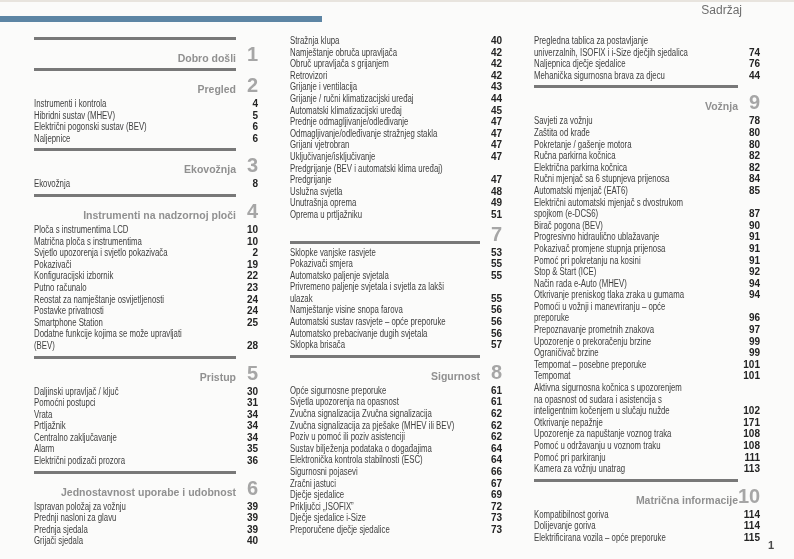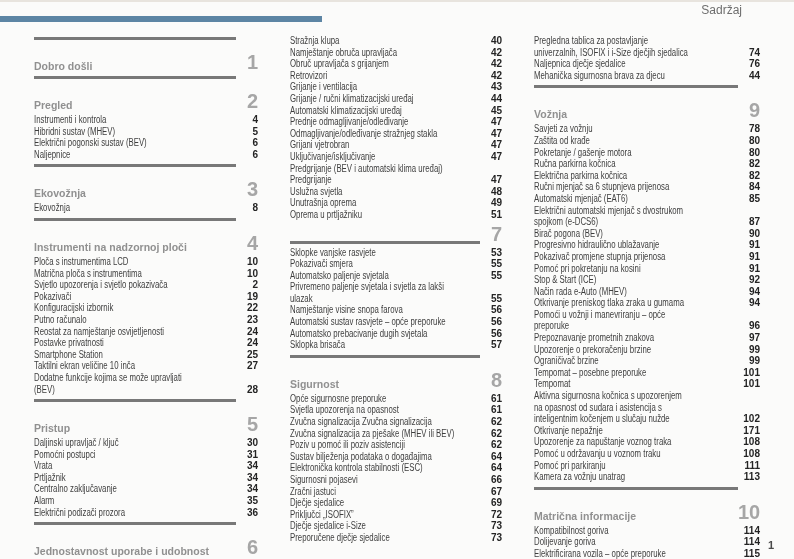--- a/index.html
+++ b/index.html
@@ -30,22 +30,22 @@
   .col{box-sizing:border-box;}
   .col-0{width:224px;margin-right:32px;padding-top:2px;}
   .col-1{width:212px;margin-right:32px;}
   .col-2{width:226px;}
   .section{margin-top:4px;}
   .section:first-child{margin-top:0;}
   .sec-head{display:flex;align-items:flex-end;margin-bottom:3px;}
   .sec-left{flex:1;min-width:0;}
   .rule{height:3px;background:#787878;}
   .sec-title{
-    text-align:left;font-weight:bold;color:#909090;
-    font-size:10.5px;line-height:12px;padding-top:20px;
+    text-align:right;font-weight:bold;color:#909090;
+    font-size:10.5px;line-height:12px;padding-top:12px;
   }
   .sec-num{
     width:22px;text-align:right;
     font-size:20px;line-height:19px;font-weight:bold;color:#a6a6a6;
   }
   .item{
     display:flex;align-items:flex-end;
     font-size:10px;line-height:11.6px;color:#3e3e3e;
   }
   .lbl{flex:1;min-width:0;}
@@ -177,26 +177,20 @@
           <span class="pg">24</span>
         </div>
         <div class="item">
           <span class="lbl">
             <span class="lbl-in">Smartphone Station</span>
           </span>
           <span class="pg">25</span>
         </div>
         <div class="item">
           <span class="lbl">
-            <span class="lbl-in">Taktilni ekran veličine 10 inča</span>
-          </span>
-          <span class="pg">27</span>
-        </div>
-        <div class="item">
-          <span class="lbl">
             <span class="lbl-in">Dodatne funkcije kojima se može upravljati
 (BEV)</span>
           </span>
           <span class="pg">28</span>
         </div>
       </div>
       <div class="section">
         <div class="sec-head">
           <div class="sec-left">
             <div class="rule"></div>

